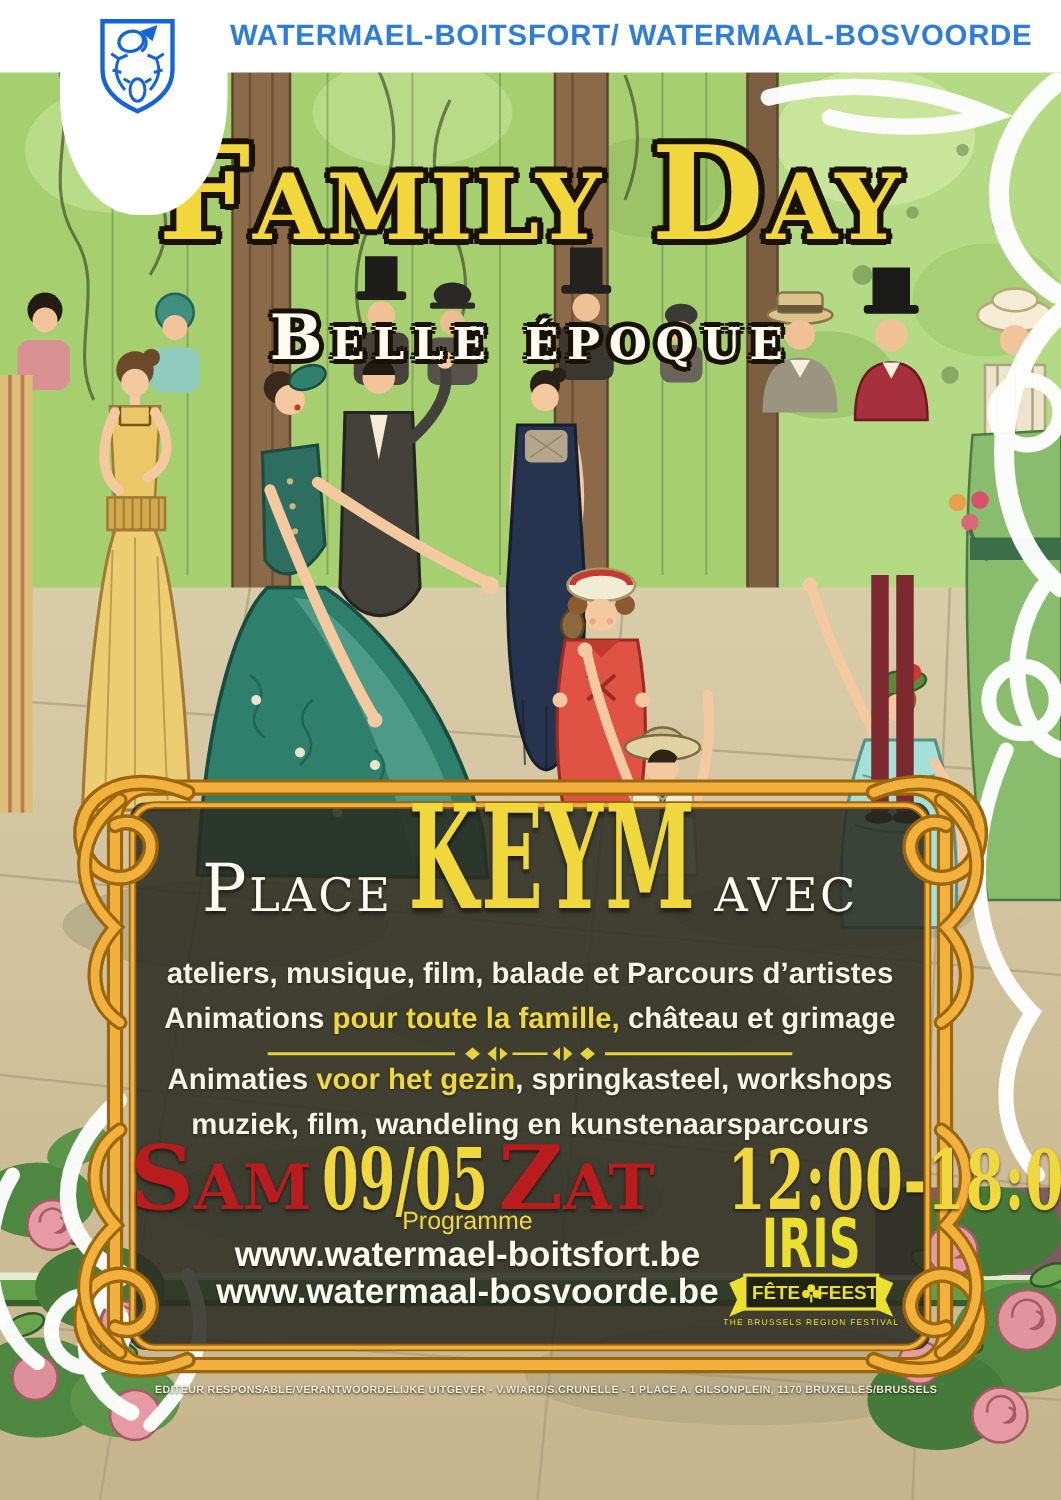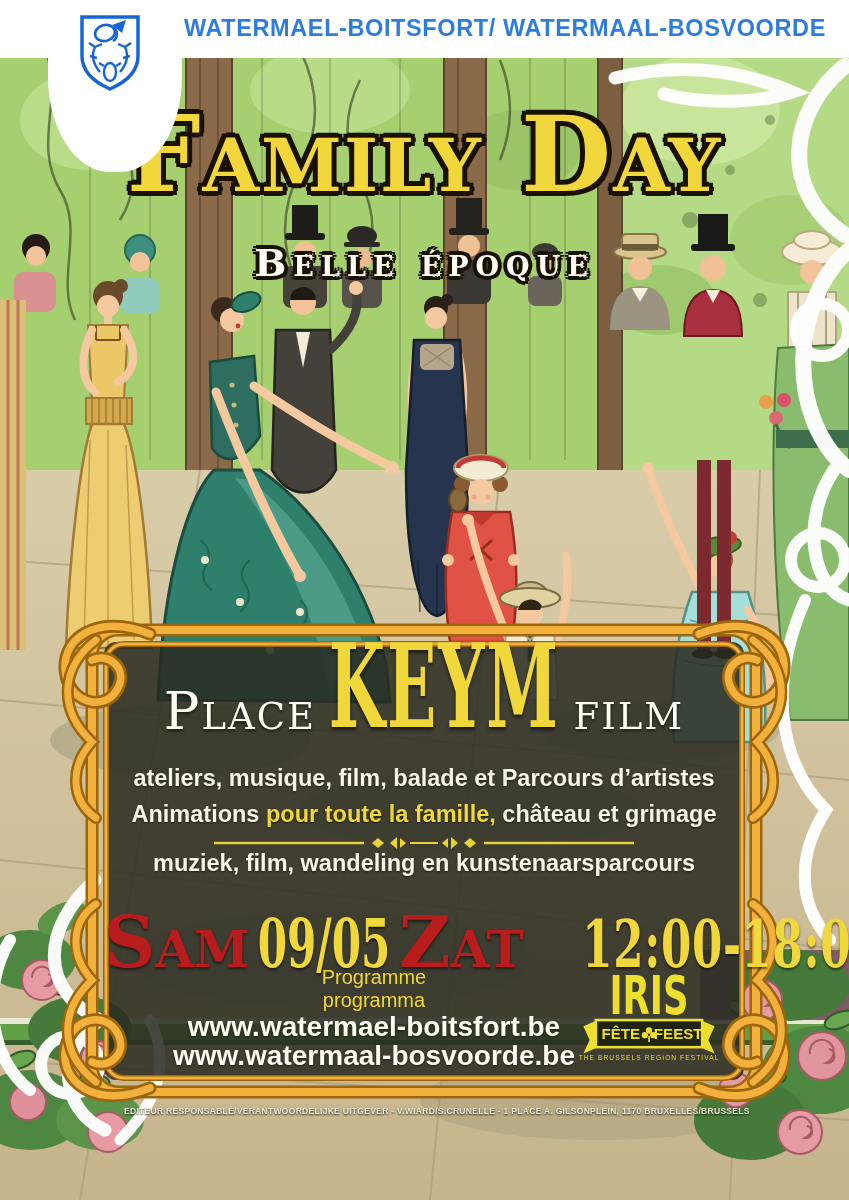--- a/index.html
+++ b/index.html
@@ -20,21 +20,21 @@
   #scene{left:0;top:0;z-index:1;}
 
   
   .deco{font-family:"DejaVu Serif",serif;font-weight:bold;font-variant:small-caps;}
   #hero-title{left:0;top:92px;width:849px;text-align:center;z-index:6;
               font-size:104px;line-height:1.22;color:#f2d73c;letter-spacing:2px;
               text-shadow:-4px -4px 0 #191106,4px -4px 0 #191106,-4px 4px 0 #191106,
                           4px 4px 0 #191106,-5px 0 0 #191106,5px 0 0 #191106,
                           0 -5px 0 #191106,0 5px 0 #191106;}
   #hero-subtitle{left:0;top:240px;width:849px;text-align:center;z-index:6;
-              font-size:38px;line-height:1.2;color:#fdfaf2;letter-spacing:7px;
+              font-size:50px;line-height:1.2;color:#fdfaf2;letter-spacing:7px;
               text-shadow:-3px -3px 0 #191106,3px -3px 0 #191106,-3px 3px 0 #191106,
                           3px 3px 0 #191106,-4px 0 0 #191106,4px 0 0 #191106,
                           0 -4px 0 #191106,0 4px 0 #191106;}
 
   
   #panel-bg{left:104px;top:642px;width:640px;height:438px;z-index:8;
             background:rgba(42,44,35,.87);border-radius:12px;}
   #frame{left:0;top:0;z-index:10;pointer-events:none;}
   .panel-text{z-index:12;left:104px;width:640px;text-align:center;color:#f7f3e6;}
 
@@ -445,21 +445,21 @@
       </g>
       <use href="#corn" transform="translate(849,0) scale(-1,1)"></use>
       <use href="#corn" transform="translate(0,1722) scale(1,-1)"></use>
       <use href="#corn" transform="translate(849,1722) scale(-1,-1)"></use>
     </g>
   </svg>
 
   <div id="place-row" class="abs panel-text">
     <span class="pw">Place</span>
     <span class="ky">KEYM</span>
-    <span class="pw">film</span>
+    <span class="pw">avec</span>
   </div>
 
   <div id="fr-lines" class="abs panel-text copy">
     <div>ateliers, musique, film, balade et Parcours d’artistes</div>
     <div><span>Animations </span><span class="hl">pour toute la famille,</span><span> château et grimage</span></div>
   </div>
 
   <svg id="divider" class="abs" width="420" height="14" viewBox="0 0 420 14">
     <g fill="#e8d23a" stroke="#e8d23a">
       <line x1="0" y1="7" x2="150" y2="7" stroke-width="2.5"></line>
@@ -468,34 +468,34 @@
       <polygon points="158,7 164,2 170,7 164,12" stroke="none"></polygon>
       <polygon points="176,7 183,1 183,13" stroke="none"></polygon>
       <polygon points="192,7 186,2 186,12" stroke="none"></polygon>
       <polygon points="262,7 256,2 250,7 256,12" stroke="none"></polygon>
       <polygon points="244,7 237,1 237,13" stroke="none"></polygon>
       <polygon points="228,7 234,2 234,12" stroke="none"></polygon>
     </g>
   </svg>
 
   <div id="nl-lines" class="abs panel-text copy">
+    <div><span>Animaties </span><span class="hl">voor het gezin</span><span>, springkasteel, workshops</span></div>
     <div>muziek, film, wandeling en kunstenaarsparcours</div>
   </div>
 
   <div id="date-row" class="abs panel-text">
     <span class="dword">Sam</span>
     <span class="dnum">09/05</span>
     <span class="dword">Zat</span>
     <span class="dtime">12:00-18:00</span>
   </div>
 
   <div id="bottom-row" class="abs panel-text">
     <div id="prog-col">
       <div class="prog">Programme</div>
-      <div class="prog">programma</div>
       <div class="site">www.watermael-boitsfort.be</div>
       <div class="site">www.watermaal-bosvoorde.be</div>
     </div>
     <div id="iris-box">
       <svg width="140" height="100" viewBox="0 0 130 96">
         <text x="65" y="44" text-anchor="middle" font-family="DejaVu Sans, sans-serif" font-weight="bold" font-size="52" fill="#ecdf2e" textLength="76" lengthAdjust="spacingAndGlyphs">IRIS</text>
         <polygon points="2,56 16,50 16,76 2,82 8,69" fill="#ecdf2e"></polygon>
         <polygon points="128,56 114,50 114,76 128,82 122,69" fill="#ecdf2e"></polygon>
         <rect x="14" y="50" width="102" height="26" fill="#1f2414" stroke="#ecdf2e" stroke-width="2.5"></rect>
         <text x="38" y="68" text-anchor="middle" font-family="Liberation Sans, sans-serif" font-weight="bold" font-size="14.5" fill="#ecdf2e">FÊTE</text>

